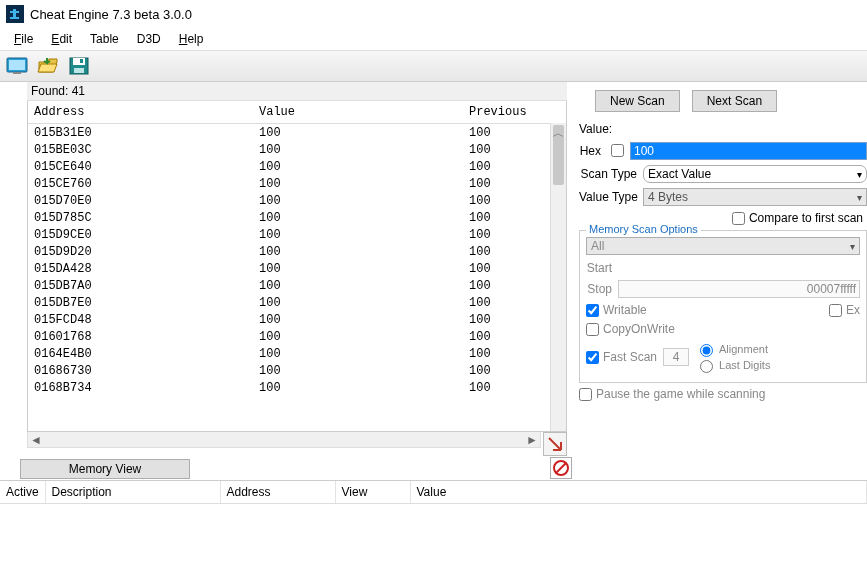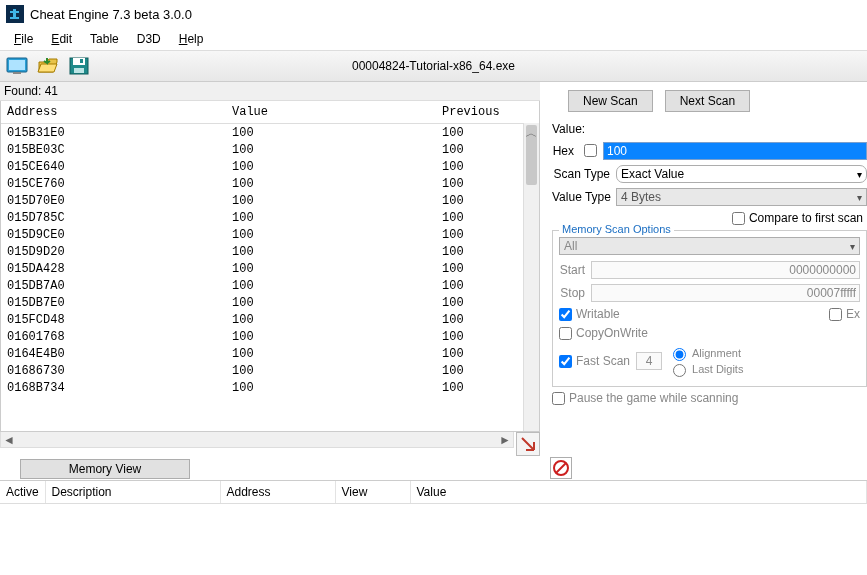--- a/index.html
+++ b/index.html
@@ -7,21 +7,21 @@
   .titlebar { display:flex; align-items:center; height:28px; padding:0 6px; background:#fff; }
   .titlebar svg{ margin-right:6px;}
   .ttl { font-size:13px; }
   .menubar { display:flex; align-items:center; height:22px; padding:0 6px; gap:2px; background:#fff;}
   .menubar .mitem{ padding:2px 8px; cursor:default;}
   .menubar .mitem .ul{ text-decoration:underline; }
   .toolbar { height:32px; background:linear-gradient(#f7f7f7,#e7e7e7); border-top:1px solid #ddd; border-bottom:1px solid #ccc; display:flex; align-items:center; position:relative;}
   .toolbar .iconbtn{ width:28px; height:26px; margin-left:3px; display:flex; align-items:center; justify-content:center; border:1px solid transparent;}
   .procname{ position:absolute; left:0; right:0; text-align:center; font-size:12px; pointer-events:none;}
   .splitmain{ display:flex; height:calc(575px - 28px - 22px - 32px - 24px - 95px); }
-  .leftpane{ width:540px; border-right:0px; display:flex; flex-direction:column; }
+  .leftpane{ width:540px; border-right:0px; display:flex; flex-direction:column;margin-left:27px; }
   .foundbar{ background:#f0f0f0; border-bottom:1px solid #ddd; padding:2px 4px;}
   .table-wrap{ flex:1; overflow:hidden; position:relative; border:1px solid #ccc; border-top:none; background:#fff; }
   table{ border-collapse:collapse; width:100%; font-family:Consolas,"Courier New",monospace; font-size:12px; table-layout:fixed;}
   thead th{ text-align:left; font-weight:normal; background:#fff; border-bottom:1px solid #ddd; padding:4px 6px; font-family:Consolas,"Courier New",monospace; position:sticky; top:0;}
   tbody td{ padding:1.5px 6px;}
   .vscroll{ position:absolute; right:0; top:22px; bottom:0; width:16px; background:#f0f0f0; border-left:1px solid #ddd;}
   .vscroll .thumb{ position:absolute; left:2px; right:2px; top:2px; height:60px; background:#c8c8c8; border-radius:2px;}
   .vscroll .arrow{ position:absolute; left:0; right:0; height:16px; display:flex; align-items:center; justify-content:center; color:#666;} 
   .hscroll{ height:16px; background:#f0f0f0; border:1px solid #ddd; border-top:none; display:flex; align-items:center; position:relative;}
   .hscroll .arrow{ width:16px; display:flex; align-items:center; justify-content:center; color:#666;}
@@ -90,21 +90,20 @@
       </svg>
   </div>
   <div class="iconbtn">
     <svg width="22" height="20" viewBox="0 0 22 20">
         <rect x="2" y="2" width="18" height="16" fill="#1f8a8a" stroke="#0e5a5a"></rect>
         <rect x="5" y="2" width="12" height="7" fill="#fff"></rect>
         <rect x="6" y="12" width="10" height="5" fill="#bce5e5"></rect>
         <rect x="12" y="3" width="3" height="4" fill="#1f8a8a"></rect>
       </svg>
   </div>
-  <div class="procname">00004824-Tutorial-x86_64.exe</div>
 </div>
 
 <div class="splitmain">
   <div class="leftpane">
     <div class="foundbar">Found: 41</div>
     <div class="table-wrap">
       <table>
         <colgroup>
             <col style="width:225px">
             <col style="width:210px">
@@ -256,21 +255,20 @@
     </div>
 
     <div class="groupbox">
       <span class="glegend">Memory Scan Options</span>
       <div class="combo" style="margin-bottom:6px">
           <span class="greyed">All</span>
           <span class="carrow">▾</span>
         </div>
       <div class="fldrow">
           <span class="lbl greyed" style="width:32px">Start</span>
-        <input class="txtinput greyed" style="flex: 1 1 0%; text-align: right; border-color: rgb(204, 204, 204); background: rgb(250, 250, 250);" value="0000000000">
         </div>
       <div class="fldrow">
           <span class="lbl greyed" style="width:32px">Stop</span>
         <input class="txtinput greyed" style="flex: 1 1 0%; text-align: right; border-color: rgb(204, 204, 204); background: rgb(250, 250, 250);" value="00007fffff">
         </div>
       <div class="fldrow" style="justify-content:space-between">
         <label class="chk greyed">
             <input type="checkbox" checked="" style="">
             <span>Writable</span>
           </label>

